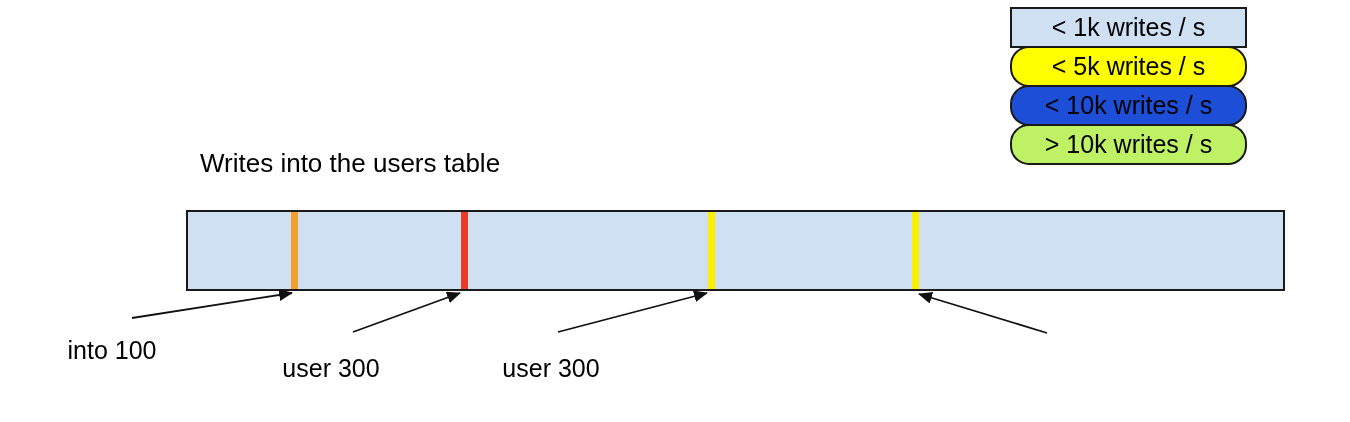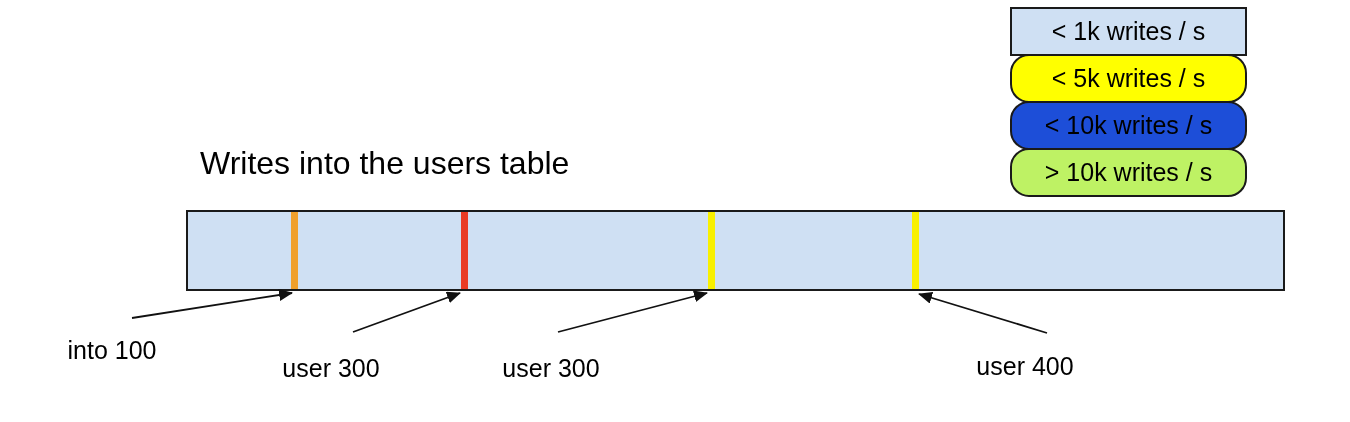--- a/index.html
+++ b/index.html
@@ -9,21 +9,21 @@
     height: 422px;
     background: #ffffff;
     font-family: "Liberation Sans", "DejaVu Sans", sans-serif;
     color: #000000;
     overflow: hidden;
   }
   .title {
     position: absolute;
     left: 200px;
     top: 148px;
-    font-size: 32px;
+    font-size: 26px;
     line-height: 30px;
     white-space: nowrap;
   }
   .bar {
     position: absolute;
     left: 186px;
     top: 210px;
     width: 1099px;
     height: 81px;
     border: 2px solid #1a1a1a;
@@ -37,21 +37,21 @@
   }
   .legend {
     position: absolute;
     left: 1010px;
     top: 7px;
     width: 237px;
   }
   .legend-row {
     box-sizing: border-box;
     width: 237px;
-    height: 49px;
+    height: 41px;
     border: 2px solid #1a1a1a;
     display: flex;
     align-items: center;
     justify-content: center;
     font-size: 25px;
     white-space: nowrap;
   }
   .legend-row + .legend-row { margin-top: -2px; border-radius: 19px; }
   .user-label {
     position: absolute;
@@ -104,15 +104,14 @@
     </defs>
     <line x1="132" y1="318" x2="292" y2="293" stroke="#111111" stroke-width="1.8" marker-end="url(#ah)"></line>
     <line x1="353" y1="332" x2="460" y2="293" stroke="#111111" stroke-width="1.8" marker-end="url(#ah)"></line>
     <line x1="558" y1="332" x2="707" y2="293" stroke="#111111" stroke-width="1.8" marker-end="url(#ah)"></line>
     <line x1="1047" y1="333" x2="919" y2="294" stroke="#111111" stroke-width="1.8" marker-end="url(#ah)"></line>
   </svg>
 
   <div class="user-label" style="left:112px; top:336px">into 100</div>
   <div class="user-label" style="left:331px; top:354px">user 300</div>
   <div class="user-label" style="left:551px; top:354px">user 300</div>
-  <div class="user-label" style="left:1025px; top:352px">user 400</div>
 
 </div>
 
 </body></html>

